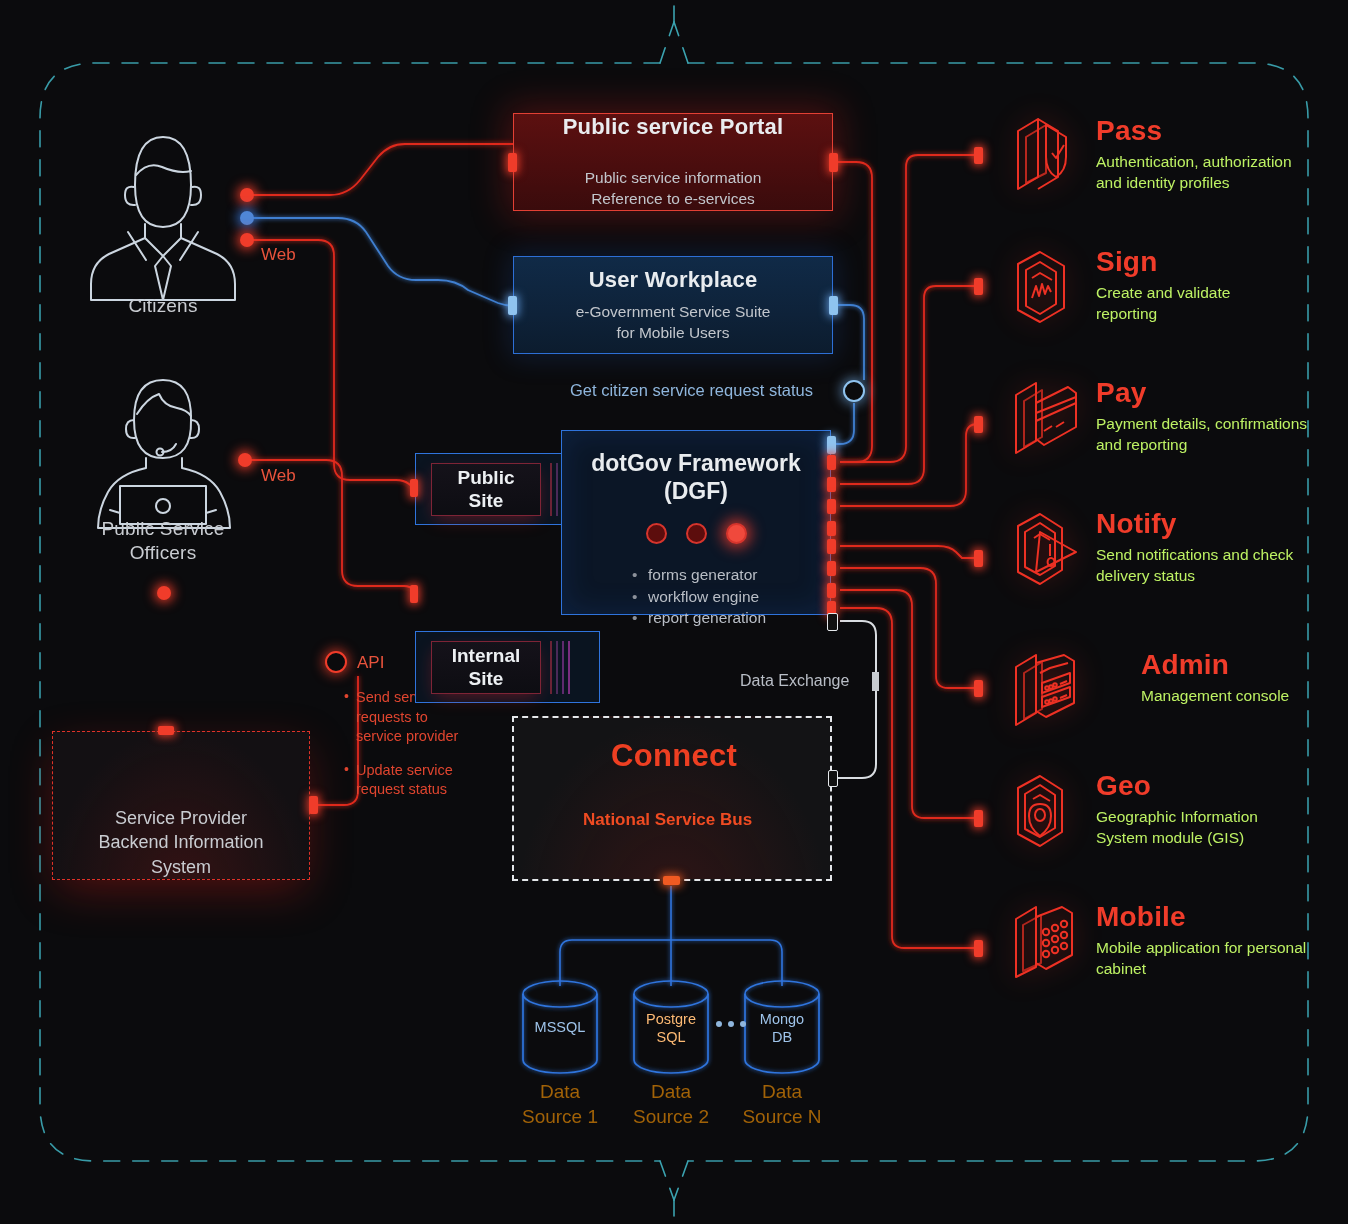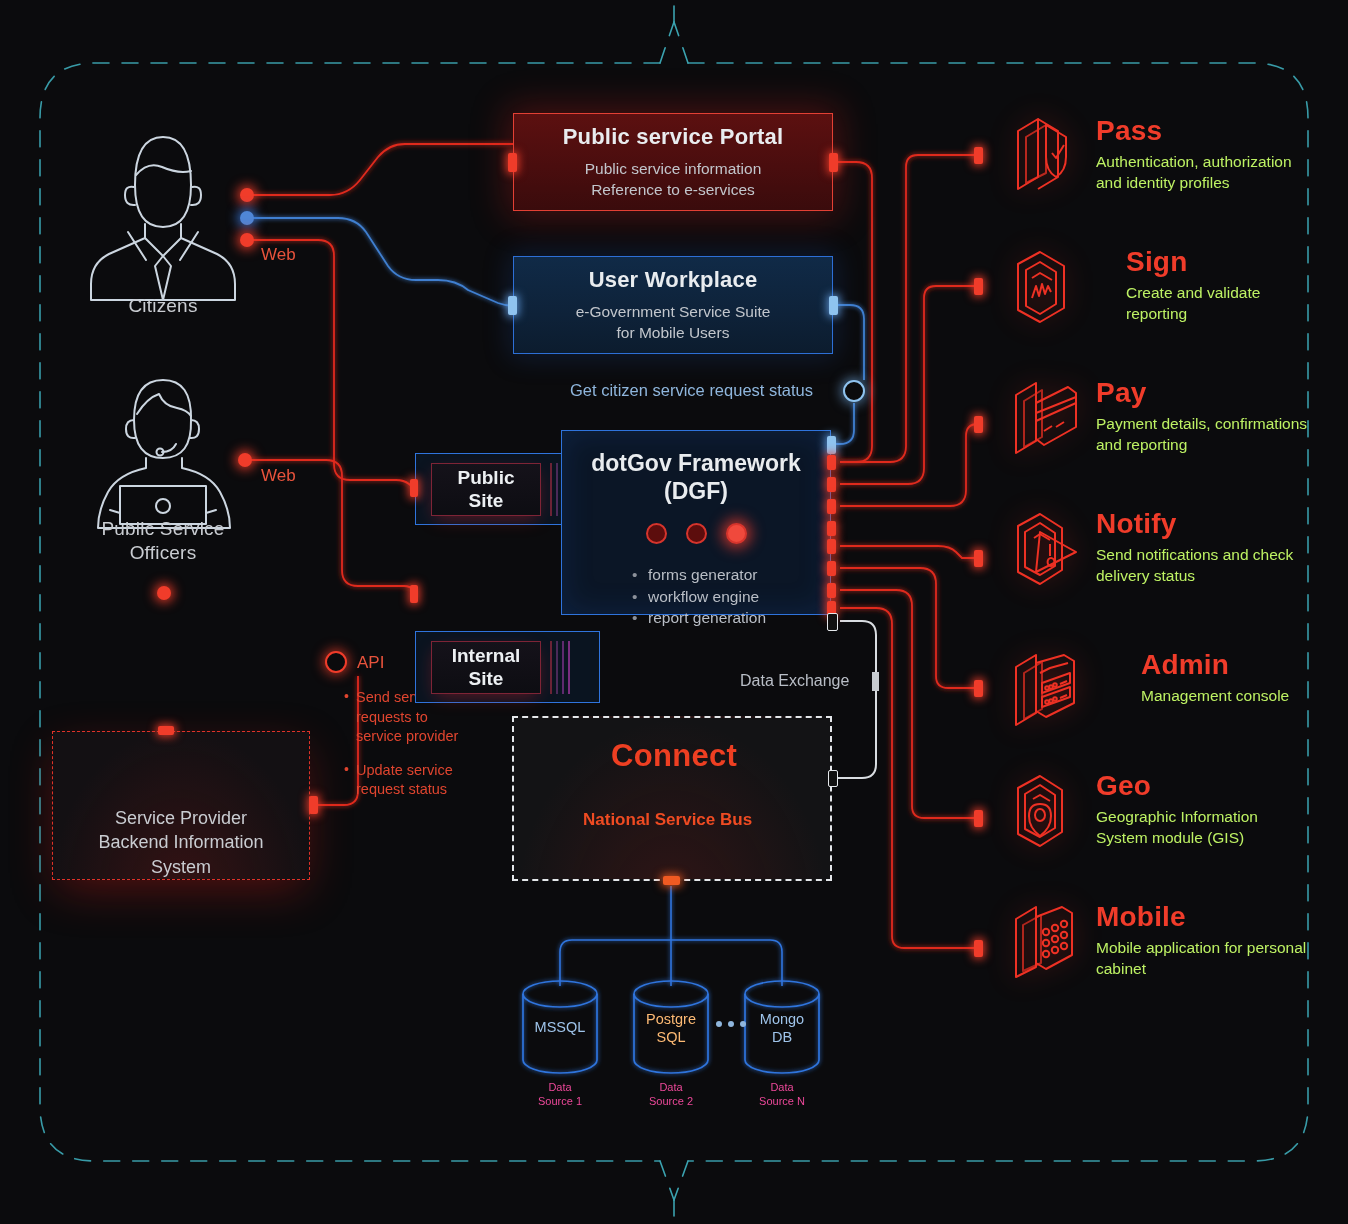--- a/index.html
+++ b/index.html
@@ -41,20 +41,21 @@
     font-size: 22px; font-weight: bold; color: #e9ecef;
     letter-spacing: .2px;
   }
   .box-sub {
     font-size: 15.5px; color: #c2c6cc; line-height: 1.35; margin-top: 9px;
   }
   .box-portal {
     border-color: #e34034;
     background: linear-gradient(180deg, #5c1010 0%, #4a0d0e 55%, #3a0b0c 100%);
     box-shadow: 0 0 34px 6px rgba(210,30,25,.30);
+    justify-content: space-between;
   }
   .box-workplace {
     border-color: #2d6fd6;
     background: linear-gradient(180deg, #102a47 0%, #0e2239 60%, #0c1c2e 100%);
     box-shadow: 0 0 26px 3px rgba(30,90,190,.22);
   }
   .box-dgf {
     border: 1px solid #2f74dd;
     background: #0b1626;
     box-shadow: 0 0 30px 2px rgba(30,90,190,.18) inset;
@@ -115,21 +116,21 @@
   
   .tag-web { color:#e8533c; font-size: 17px; }
   .tag-api { color:#e8533c; font-size: 17px; }
   .tag-blue { color:#8fb6dd; font-size: 16.5px; }
   .tag-grey { color:#b9bec6; font-size: 16px; }
   .api-list { margin:0; padding:0; list-style:none; }
   .api-list li { color:#e0452f; font-size: 14.5px; line-height:1.35; position:relative; padding-left: 12px; margin-bottom: 14px; }
   .api-list li::before { content:"•"; position:absolute; left:0; top:-1px; color:#e0452f; font-size: 14px; }
 
   
-  .db-label { color:#ec4899; font-size:11px; text-align:center; line-height:1.3; }
+  .db-label { color:#a16207; font-size:19px; text-align:center; line-height:1.3; }
 
   
   .nub { position:absolute; }
   .nub-red { background:#f03c2a; box-shadow: 0 0 9px 2px rgba(240,60,42,.85); }
   .nub-blue { background:#8fc3ef; box-shadow: 0 0 9px 2px rgba(100,160,230,.8); }
   .nub-white { background:#111; border:1.6px solid #e6e9ec; }
   .nub-orange { background:#ef5a22; box-shadow:0 0 8px 2px rgba(239,90,34,.8); }
   .dot-red { position:absolute; width:14px; height:14px; border-radius:50%; background:#f03c2a; box-shadow:0 0 11px 3px rgba(240,60,42,.85); }
   .dot-blue { position:absolute; width:14px; height:14px; border-radius:50%; background:#4f86d6; box-shadow:0 0 11px 3px rgba(60,120,215,.8); }
   .ring { position:absolute; width:22px; height:22px; border-radius:50%; background:#0b0b0d; }
@@ -506,21 +507,21 @@
     <div class="module-text">
       <div class="module-name">Pass</div>
       <div class="module-desc">
         <div>Authentication, authorization</div>
         <div>and identity profiles</div>
       </div>
     </div>
   </div>
   <div class="nub nub-red" style="left:974px; top:147px; width:9px; height:17px; border-radius:2px;"></div>
 
-  <div class="module" style="left:1010px; top:244px;gap:30px;">
+  <div class="module" style="left:1010px; top:244px;">
     <svg class="module-icon" viewBox="0 0 74 84">
       <g fill="none" stroke="#ee3124" stroke-width="2" stroke-linejoin="round">
         <path d="M 8 20 L 30 8 L 54 22 L 54 64 L 30 78 L 8 66 Z"></path>
         <path d="M 16 26 L 30 18 L 46 28 L 46 60 L 30 70 L 16 62 Z"></path>
         <path d="M 22 34 L 30 29 L 42 36"></path>
         <path d="M 22 54 L 26 42 L 29 52 L 32 40 L 35 50 L 38 42 L 41 48"></path>
       </g>
     </svg>
     <div class="module-text">
       <div class="module-name">Sign</div>

